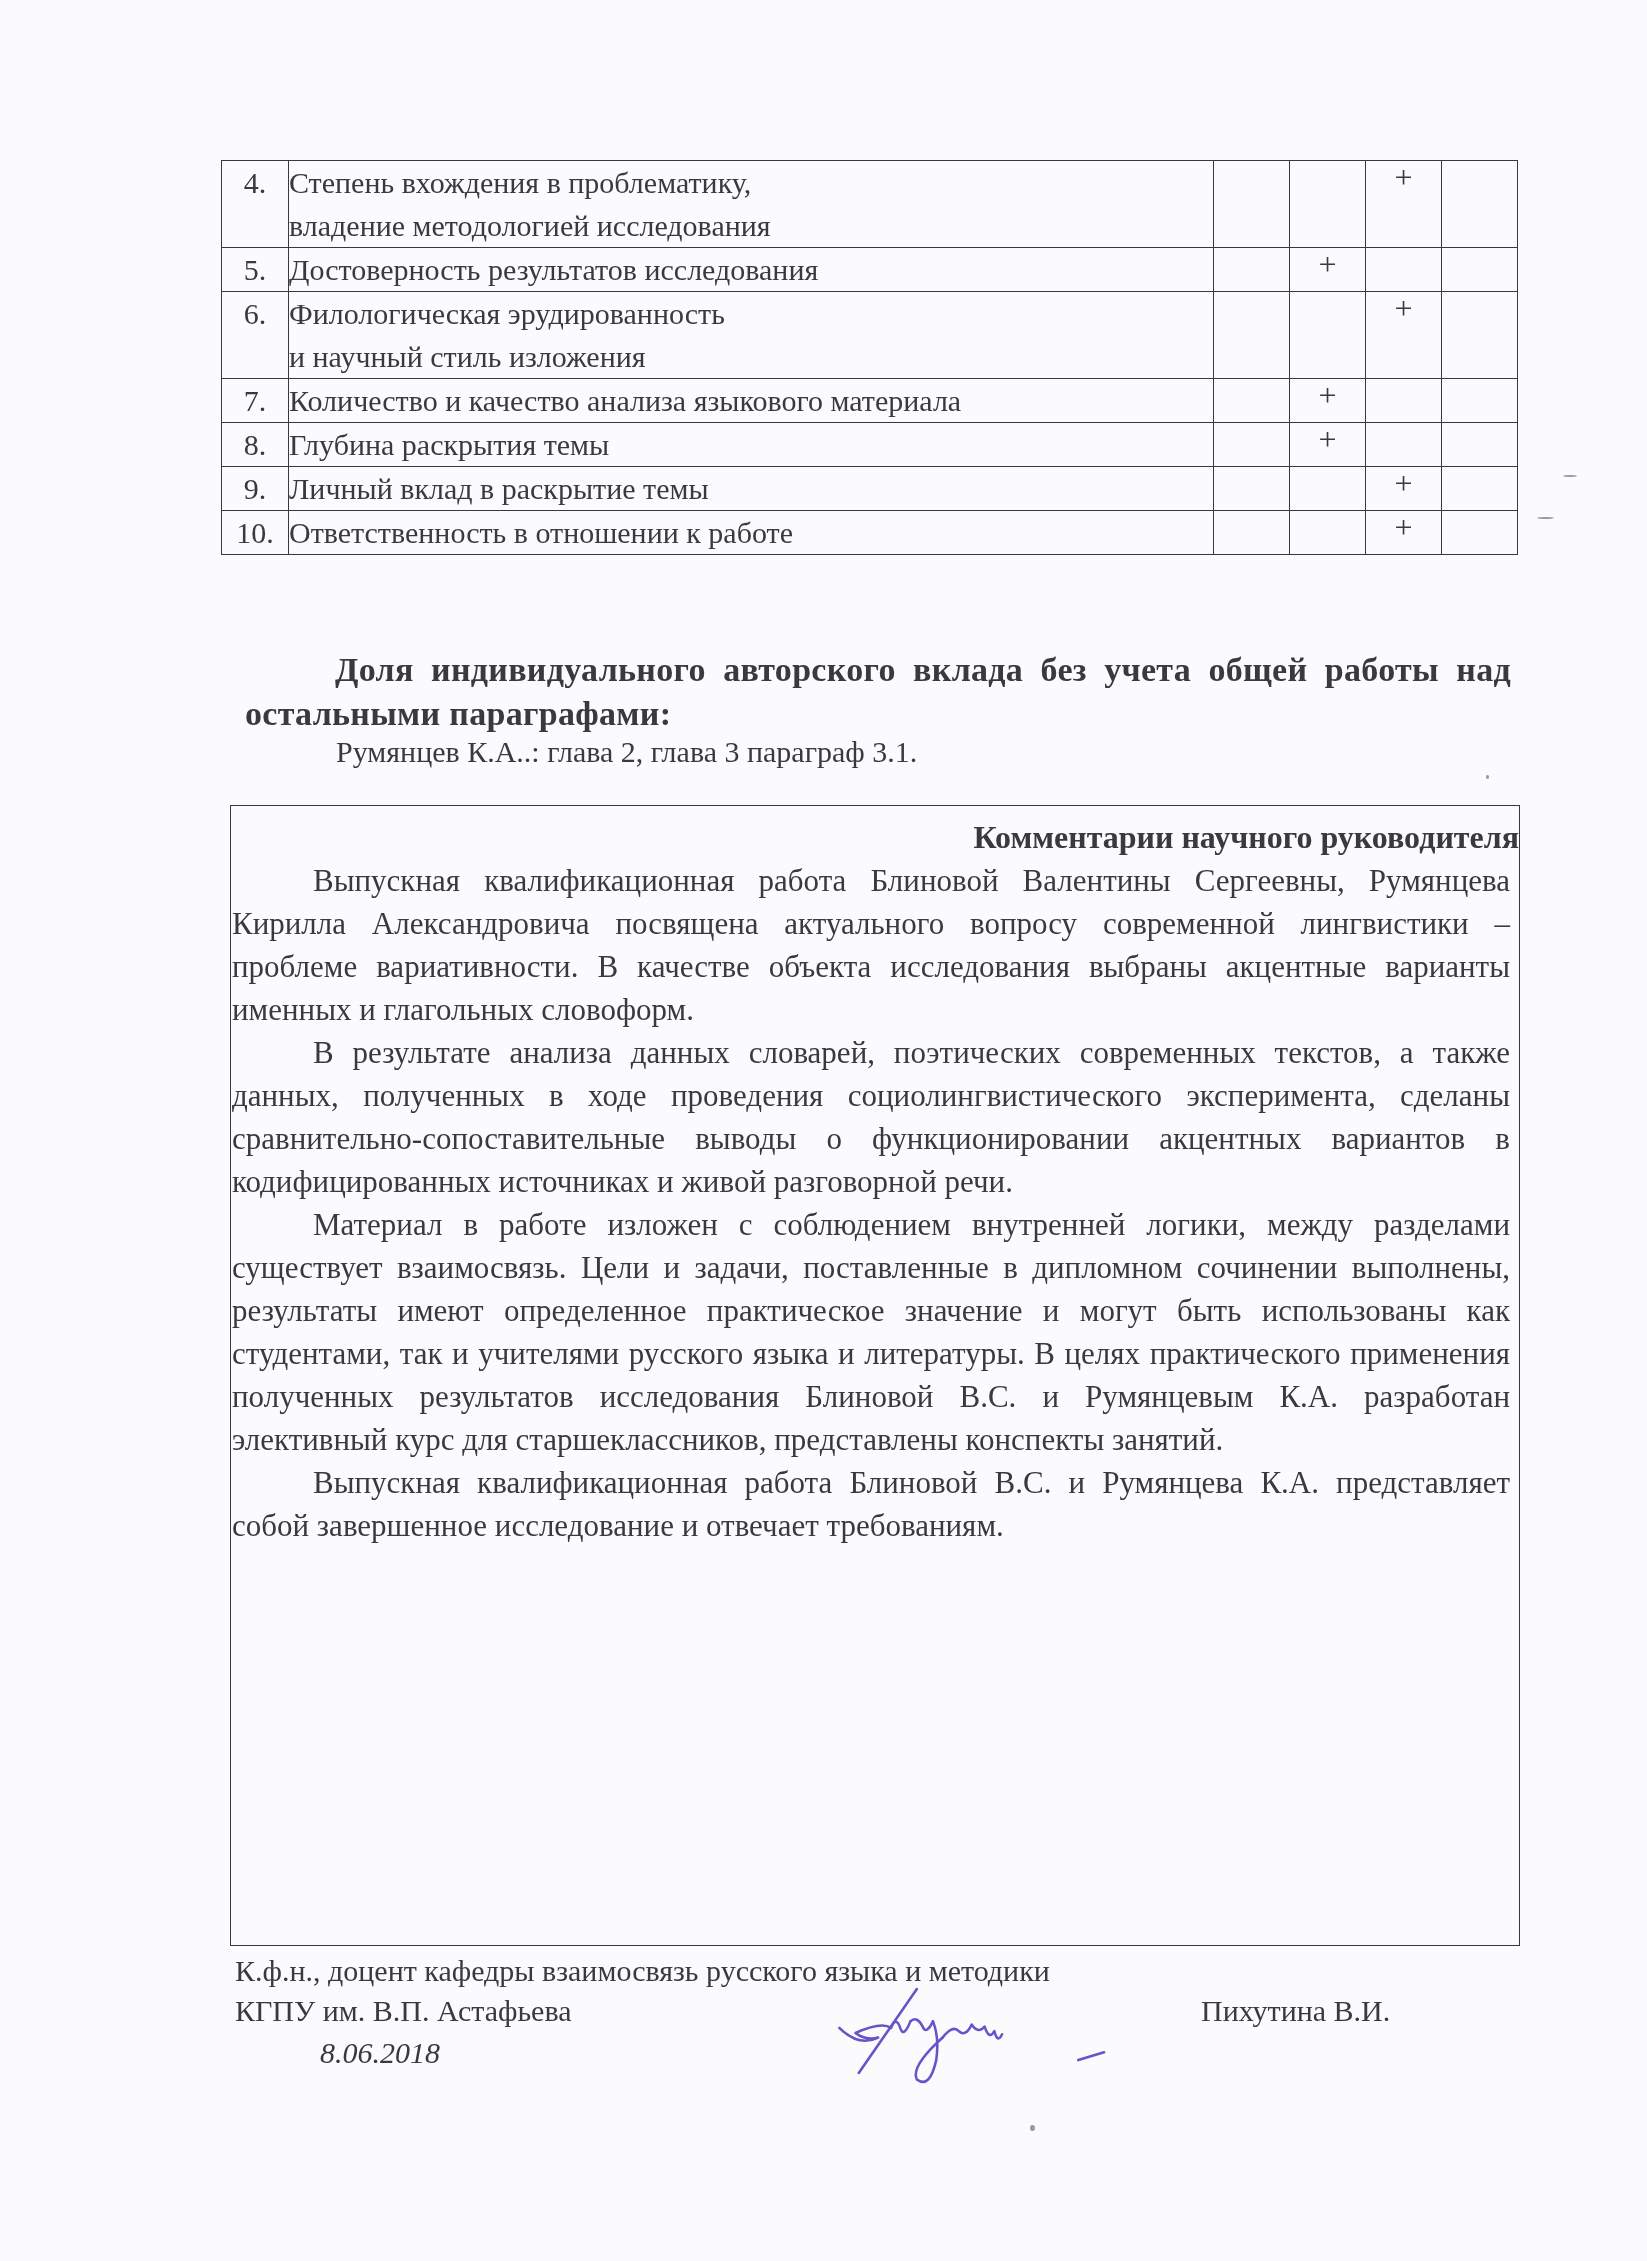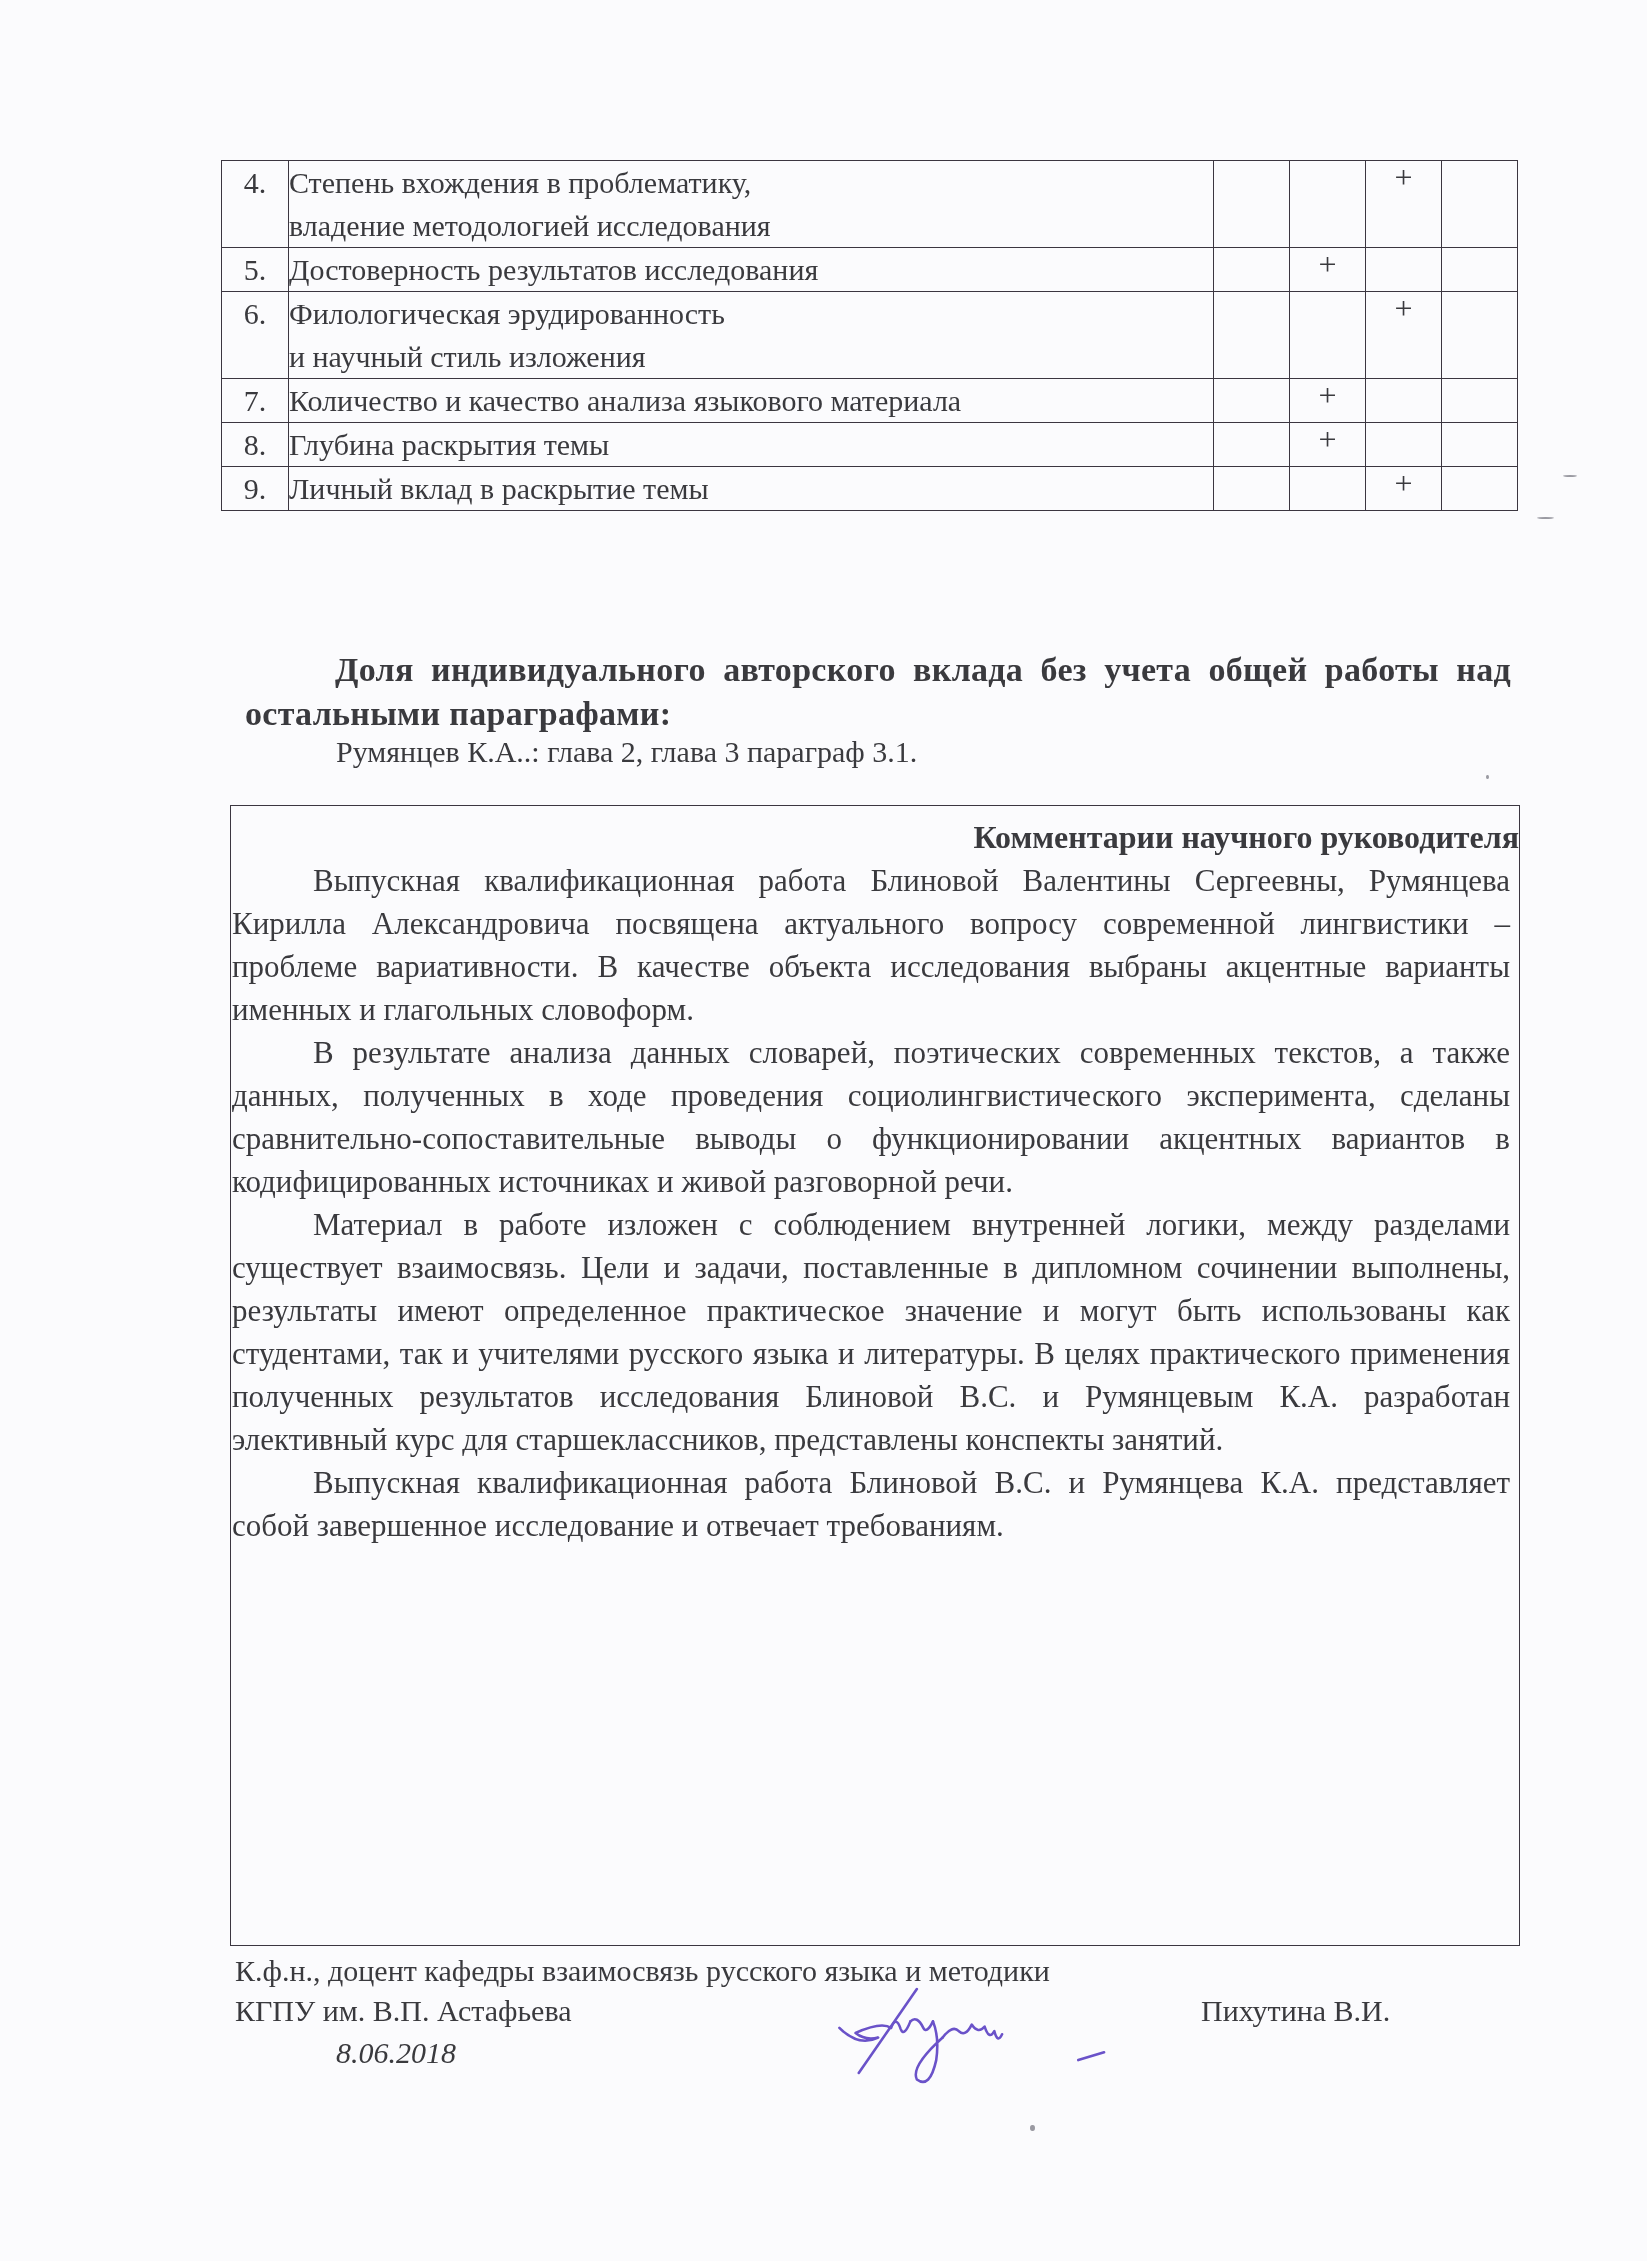--- a/index.html
+++ b/index.html
@@ -90,21 +90,21 @@
   .rec-value {
     flex: 1;
     font-style: italic;
     font-size: 30px; line-height: 40px;
     padding: 3.9px 0 0 13px;
   }
 
   
   .sig-line1 { left: 235px; top: 1951px; font-size: 30px; line-height: 39px; }
   .sig-line2 { left: 235px; top: 1991px; font-size: 30px; line-height: 39px; }
-  .sig-date  { left: 336px; top: 2033px; font-size: 30px; line-height: 39px; font-style: italic; }
+  .sig-date  { left: 320px; top: 2033px; font-size: 30px; line-height: 39px; font-style: italic; }
   .sig-name  { left: 1201px; top: 1991px; font-size: 30px; line-height: 39px; }
   .signature { left: 820px; top: 1976px; width: 297px; height: 123px; }
 
   
   .speck { position: absolute; background: #9a9aa2; border-radius: 50%; }
 </style>
 </head>
 <body>
 
 <table class="criteria">
@@ -166,20 +166,30 @@
         </td>
         <td class="mark"></td>
         <td class="mark">+</td>
         <td class="mark"></td>
         <td class="mark"></td>
       </tr>
       <tr class="r-1line">
         <td class="num">9.</td>
         <td class="txt">
           <span class="line">Личный вклад в раскрытие темы</span>
+        </td>
+        <td class="mark"></td>
+        <td class="mark"></td>
+        <td class="mark">+</td>
+        <td class="mark"></td>
+      </tr>
+      <tr class="r-1line">
+        <td class="num">10.</td>
+        <td class="txt">
+          <span class="line">Ответственность в отношении к работе</span>
         </td>
         <td class="mark"></td>
         <td class="mark"></td>
         <td class="mark">+</td>
         <td class="mark"></td>
       </tr>
     </tbody>
 </table>
 
 <div class="abs contrib-head">Доля индивидуального авторского вклада без учета общей работы над остальными параграфами:</div>

